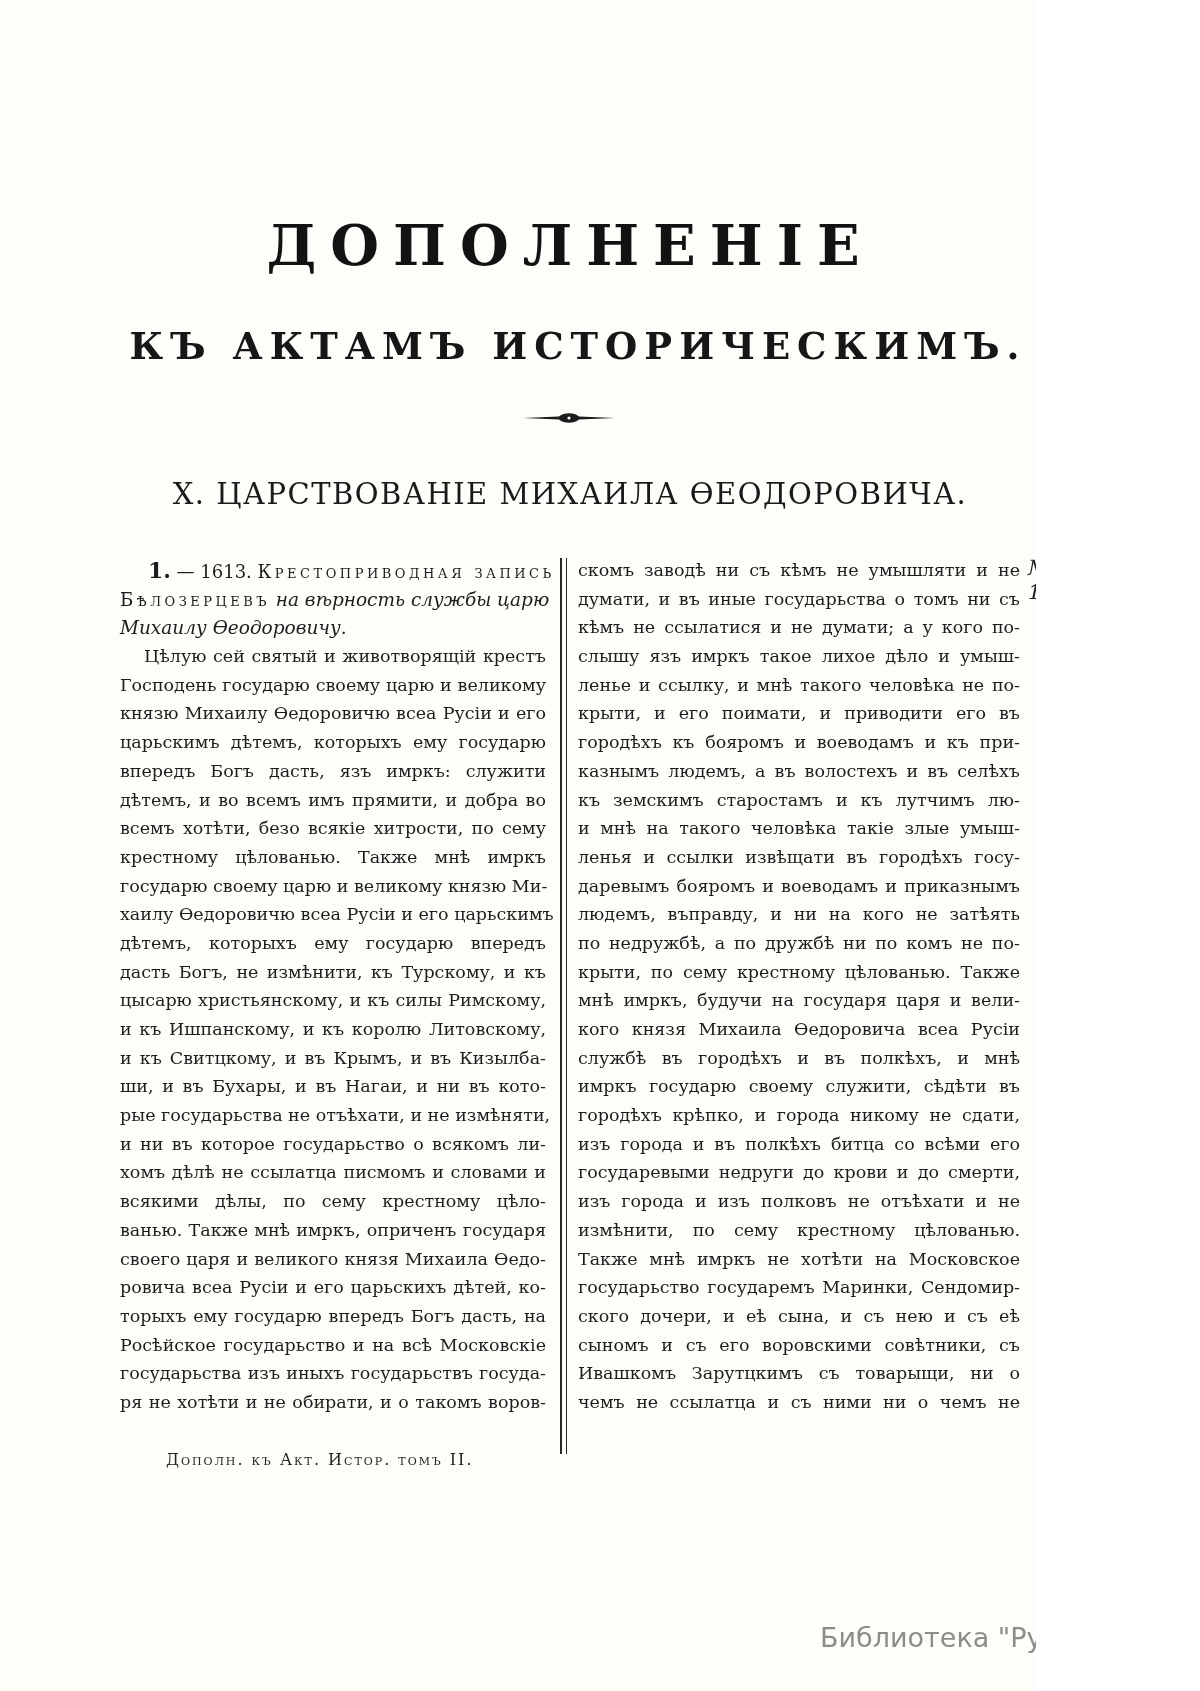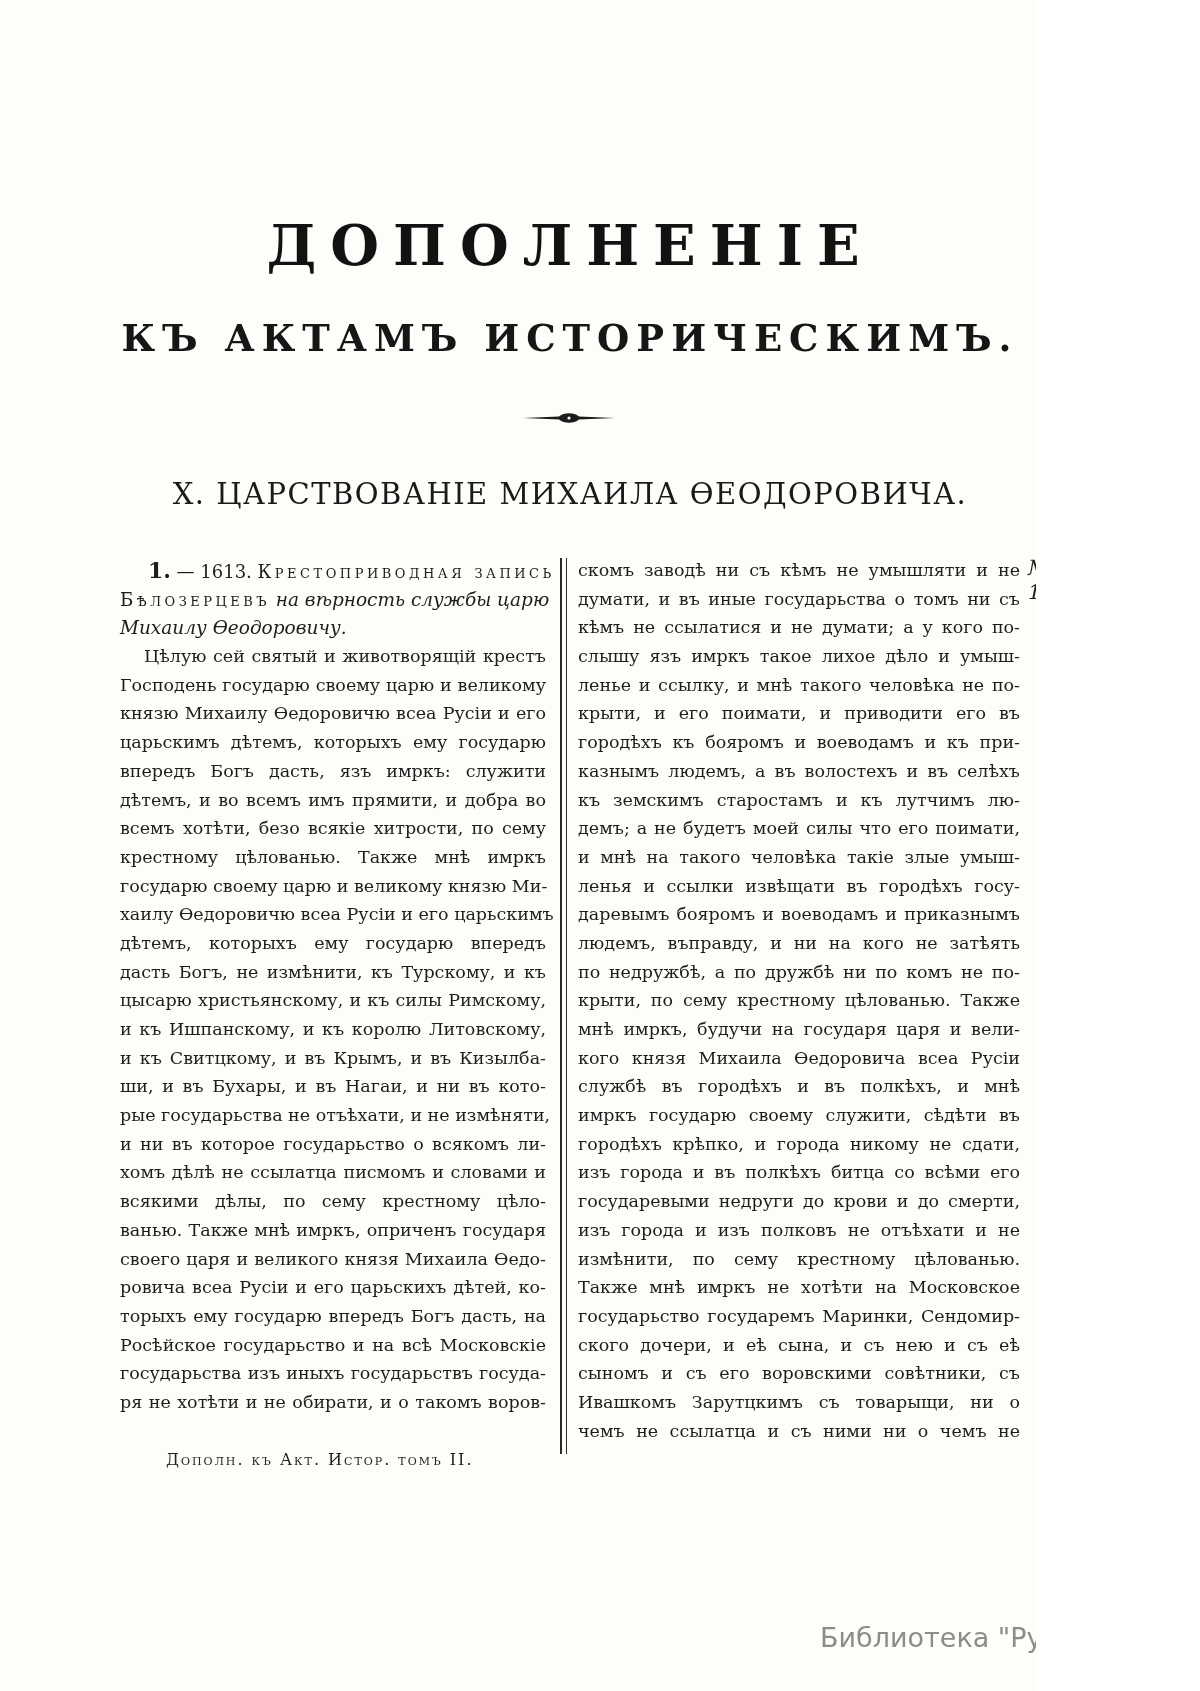--- a/index.html
+++ b/index.html
@@ -12,21 +12,21 @@
     overflow:hidden;
   }
   .book-title{
     position:absolute;left:120px;top:212px;width:900px;
     text-align:center;font-size:56px;font-weight:bold;color:#121212;
     letter-spacing:14px;white-space:nowrap;margin:0;
   }
   .book-subtitle{
     position:absolute;left:120px;top:316px;width:900px;
     text-align:center;font-size:37px;font-weight:bold;color:#161616;
-    letter-spacing:7px;white-space:nowrap;margin:0;
+    letter-spacing:7px;white-space:nowrap;margin:8px;
   }
   .ornament{
     position:absolute;left:523px;top:412px;width:92px;height:12px;
   }
   .section-heading{
     position:absolute;left:120px;top:477px;width:900px;
     text-align:center;font-size:29px;font-weight:normal;color:#1a1a1a;
     letter-spacing:1.5px;white-space:nowrap;margin:0;
   }
   .col{
@@ -121,21 +121,20 @@
   <div class="col col-right">
       <div class="tline">скомъ заводѣ ни съ кѣмъ не умышляти и не</div>
       <div class="tline">думати, и въ иные государьства о томъ ни съ</div>
       <div class="tline">кѣмъ не ссылатися и не думати; а у кого по-</div>
       <div class="tline">слышу язъ имркъ такое лихое дѣло и умыш-</div>
       <div class="tline">ленье и ссылку, и мнѣ такого человѣка не по-</div>
       <div class="tline">крыти, и его поимати, и приводити его въ</div>
       <div class="tline">городѣхъ къ бояромъ и воеводамъ и къ при-</div>
       <div class="tline">казнымъ людемъ, а въ волостехъ и въ селѣхъ</div>
       <div class="tline">къ земскимъ старостамъ и къ лутчимъ лю-</div>
-      <div class="tline">демъ; а не будетъ моей силы что его поимати,</div>
       <div class="tline">и мнѣ на такого человѣка такіе злые умыш-</div>
       <div class="tline">ленья и ссылки извѣщати въ городѣхъ госу-</div>
       <div class="tline">даревымъ бояромъ и воеводамъ и приказнымъ</div>
       <div class="tline">людемъ, въправду, и ни на кого не затѣять</div>
       <div class="tline">по недружбѣ, а по дружбѣ ни по комъ не по-</div>
       <div class="tline">крыти, по сему крестному цѣлованью. Также</div>
       <div class="tline">мнѣ имркъ, будучи на государя царя и вели-</div>
       <div class="tline">кого князя Михаила Ѳедоровича всеа Русіи</div>
       <div class="tline">службѣ въ городѣхъ и въ полкѣхъ, и мнѣ</div>
       <div class="tline">имркъ государю своему служити, сѣдѣти въ</div>

